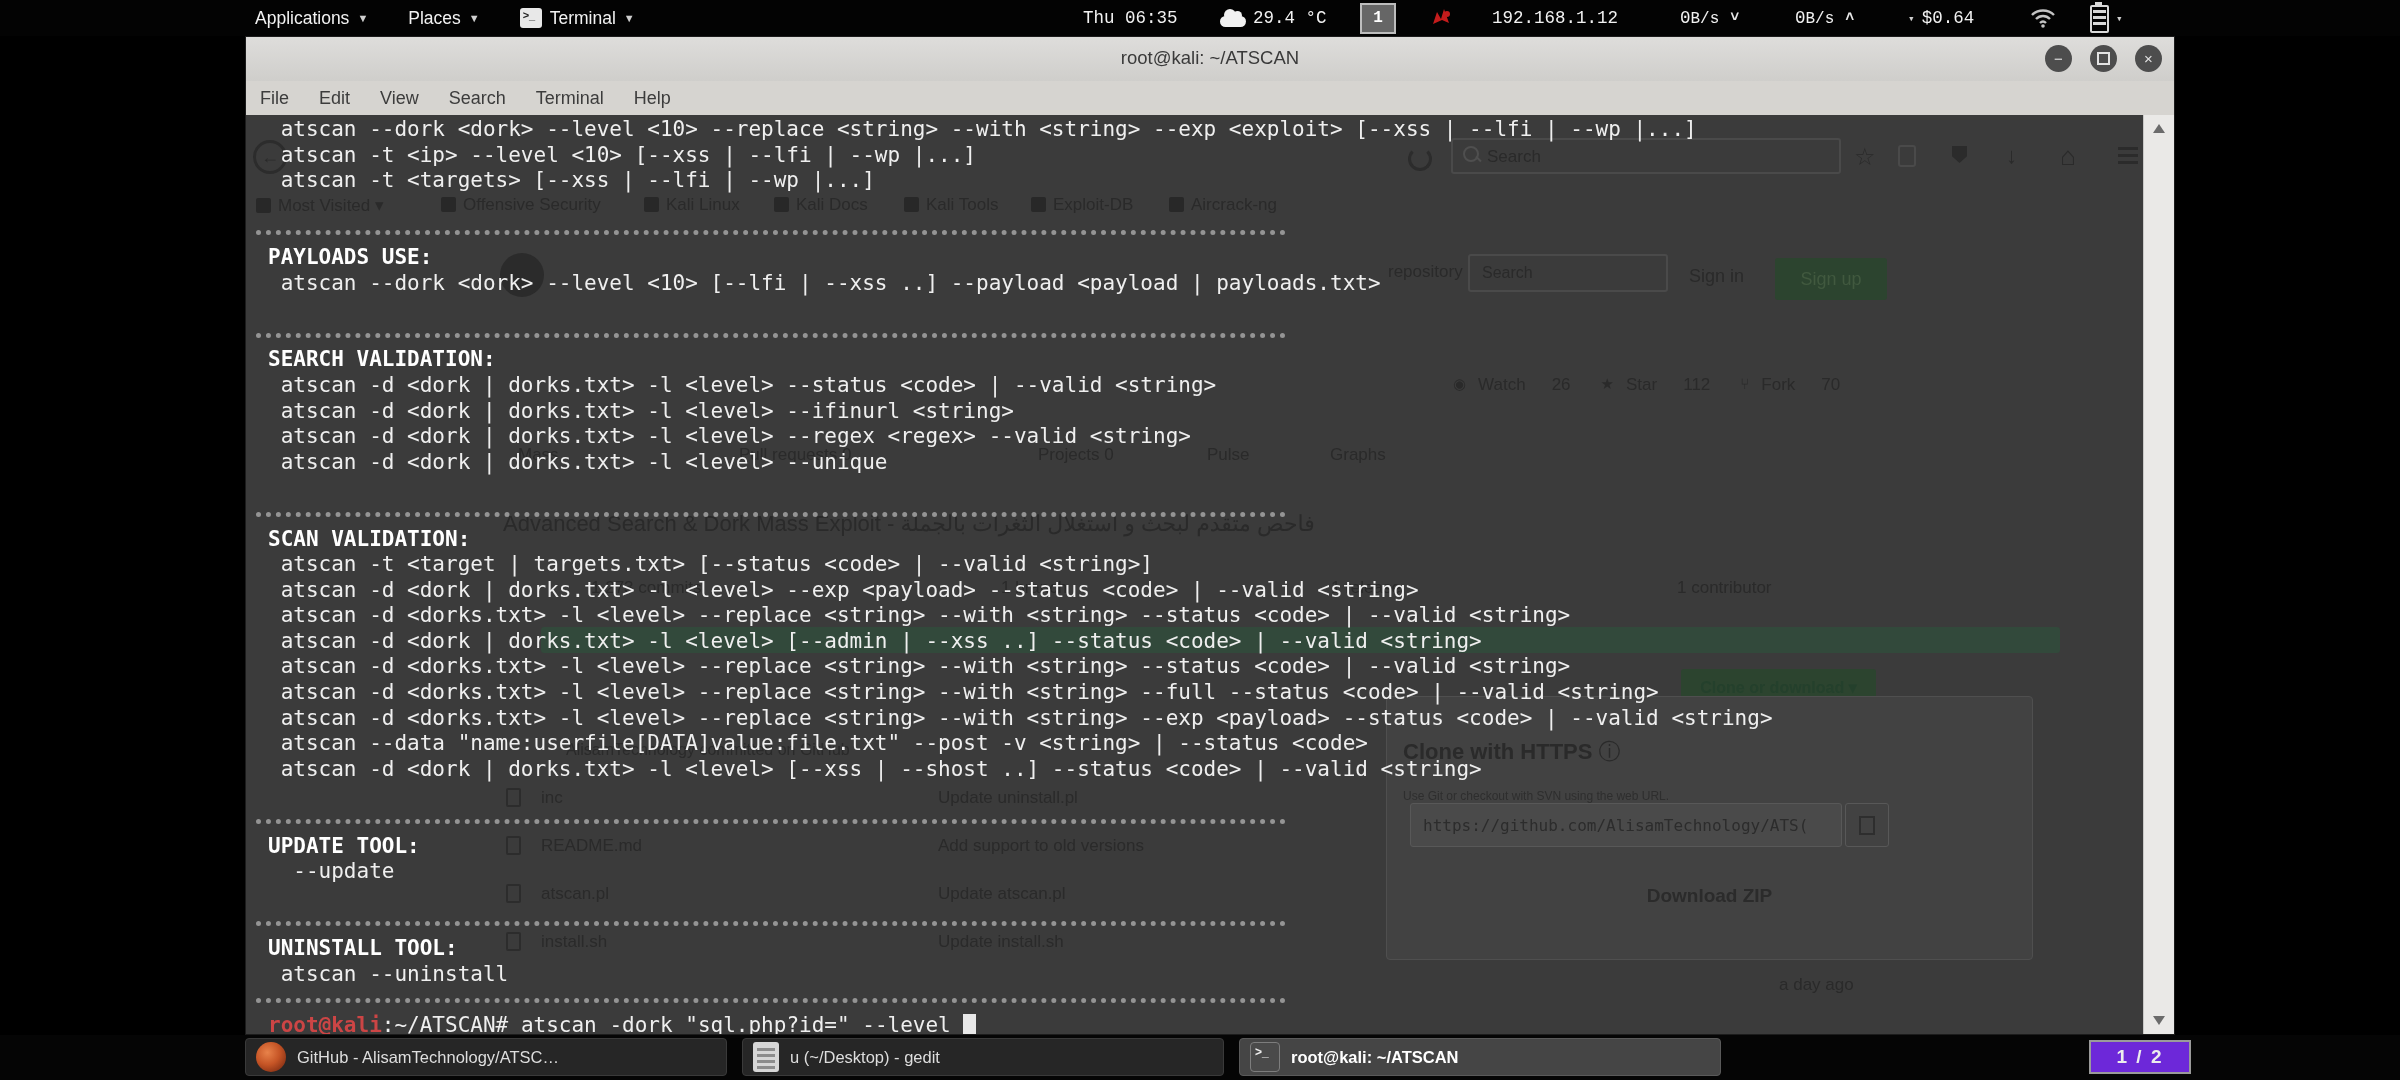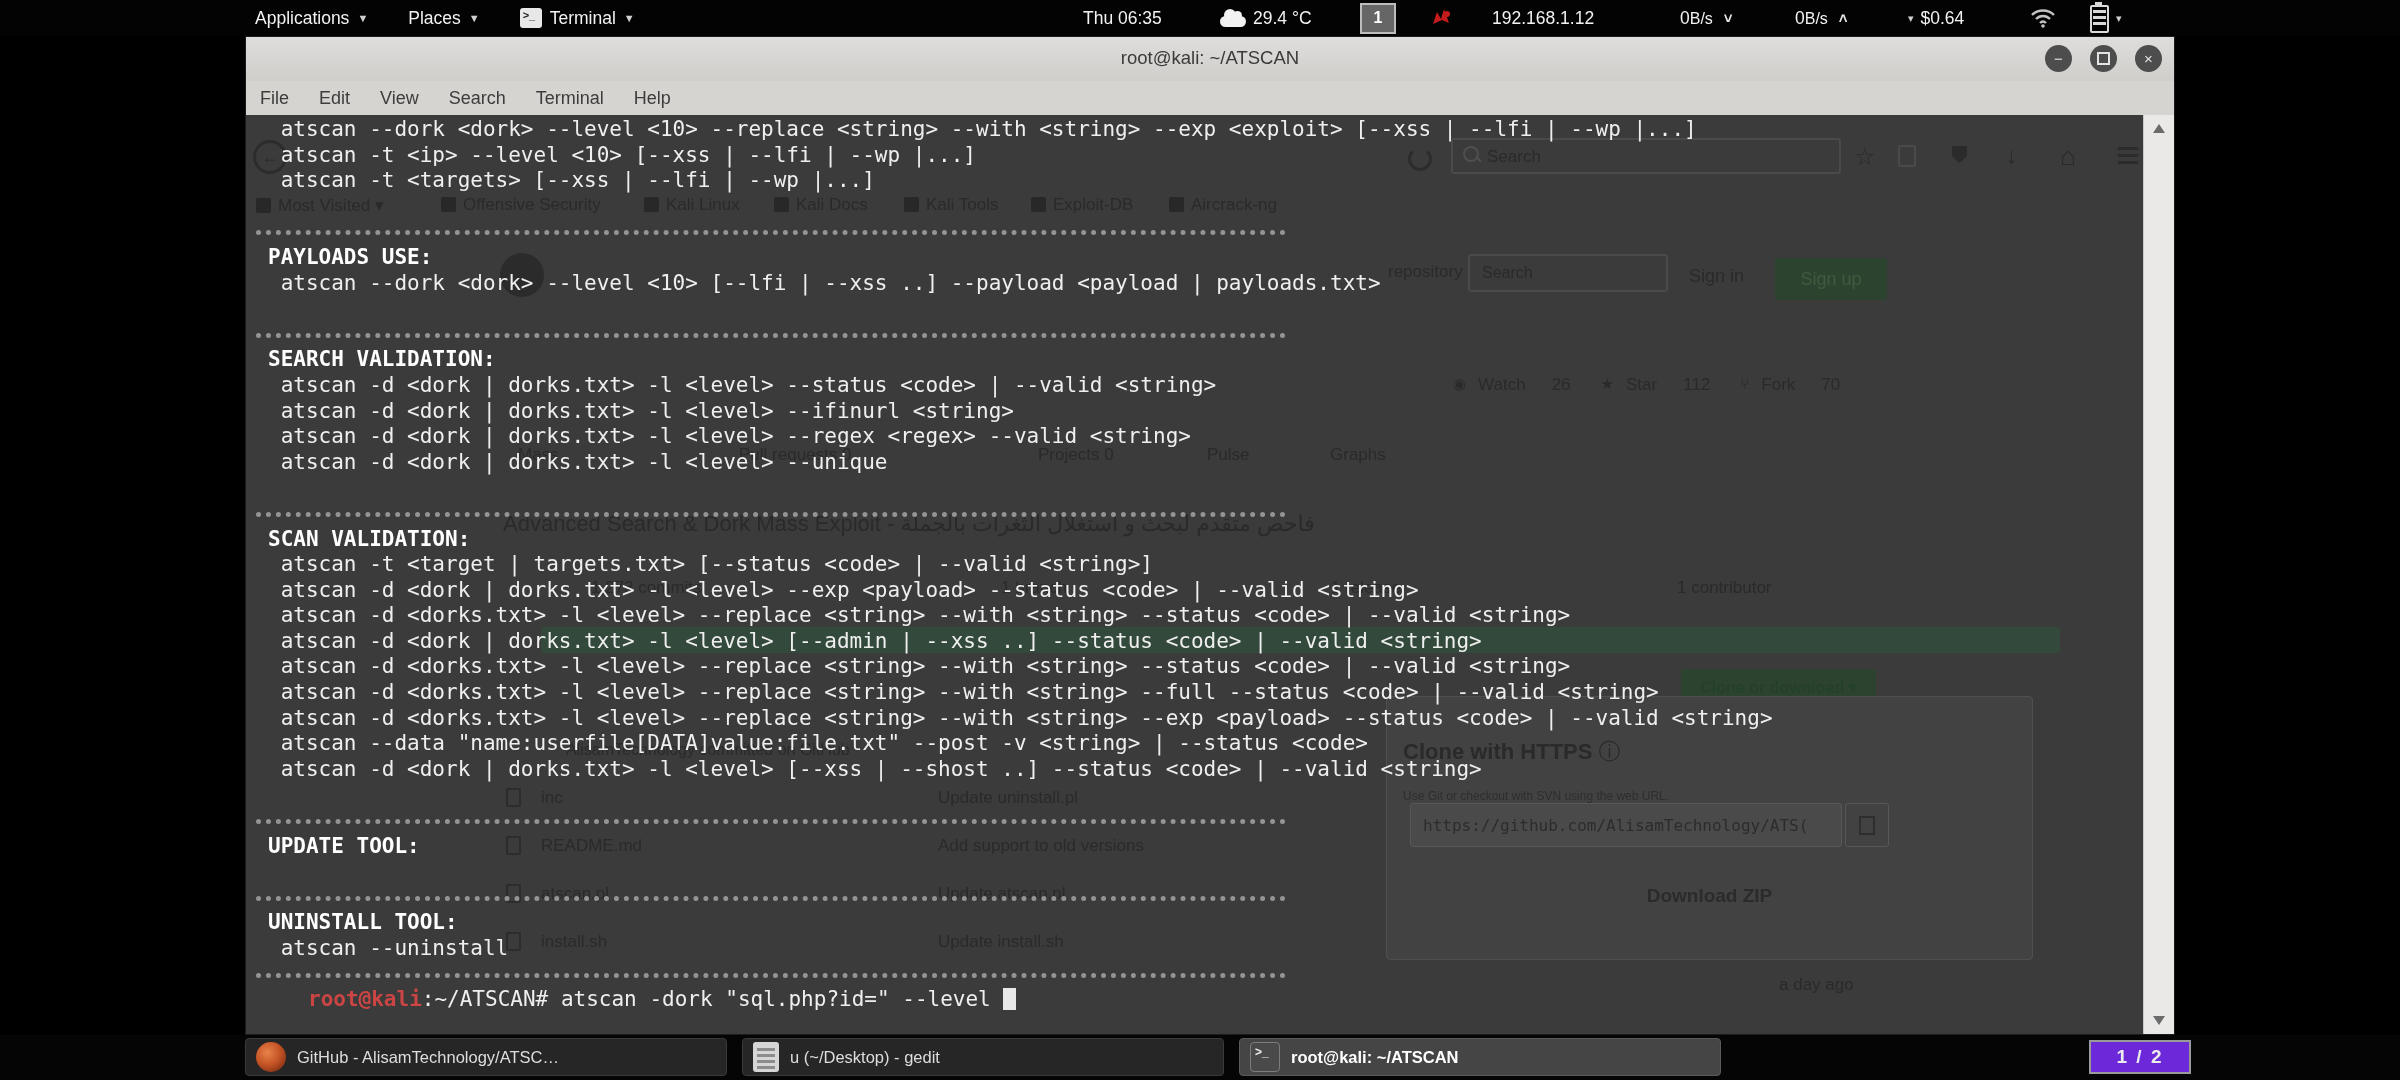--- a/index.html
+++ b/index.html
@@ -5,21 +5,21 @@
   html,body{margin:0;padding:0;background:#000;}
   .screen{position:relative;width:2400px;height:1080px;overflow:hidden;background:#000;
           font-family:"Liberation Sans",sans-serif;}
   
   .panel{position:absolute;left:0;top:0;width:2400px;height:36px;background:#030303;color:#f2f2f2;}
   .panel-left{position:absolute;left:255px;top:0;height:36px;display:flex;align-items:center;gap:40px;}
   .pmenu{display:flex;align-items:center;gap:8px;font-size:17.5px;color:#f2f2f2;cursor:default;}
   .caret{font-size:11px;color:#cfcfcf;}
   .term-ico{width:22px;height:20px;background:#e8e8e8;border-radius:3px;position:relative;display:inline-block;}
   .term-ico::before{content:">_";position:absolute;left:3px;top:1px;font-size:11px;font-weight:bold;color:#222;}
-  .pr-item{position:absolute;top:0;height:36px;display:flex;align-items:center;gap:7px;font-size:17.5px;color:#f2f2f2;}
+  .pr-item{position:absolute;top:0;height:36px;display:flex;align-items:center;gap:7px;font-size:17.5px;color:#f2f2f2;font-family:Liberation Mono, monospace;}
   .ws-box{width:32px;height:27px;border:2px solid #bdbdbd;background:#666;display:flex;align-items:center;justify-content:center;
           font-size:16px;font-weight:bold;color:#fff;}
   .cloud{position:relative;width:26px;height:11px;background:#f2f2f2;border-radius:8px;margin-top:6px;}
   .cloud::before{content:"";position:absolute;left:4px;top:-7px;width:12px;height:12px;background:#f2f2f2;border-radius:50%;}
   .cloud::after{content:"";position:absolute;left:13px;top:-5px;width:9px;height:9px;background:#f2f2f2;border-radius:50%;}
   .net-unit{font-size:16px;letter-spacing:0;}
   .net-arrow{font-size:15px;font-weight:bold;color:#e8e8e8;margin-left:4px;}
   .batt{position:relative;width:15px;height:24px;border:2px solid #d9d9d9;border-radius:2px;margin-top:2px;}
   .batt::before{content:"";position:absolute;left:3px;top:-5px;width:7px;height:3px;background:#d9d9d9;}
   .batt-bars{position:absolute;left:1px;right:1px;top:3px;}
@@ -61,21 +61,21 @@
   .burger div{width:20px;height:3px;background:#2b2b2b;margin-bottom:4px;}
   .mag{display:inline-block;width:12px;height:12px;border:2px solid #4f4f4f;border-radius:50%;position:relative;margin-right:8px;}
   .mag::after{content:"";position:absolute;left:10px;top:10px;width:7px;height:2px;background:#4f4f4f;transform:rotate(45deg);}
   .reload{position:absolute;width:18px;height:18px;border:3px solid #2c2c2c;border-radius:50%;border-top-color:transparent;}
   
   .term-text{position:absolute;left:0;top:0;right:30px;bottom:0;padding:2px 0 16px 22px;
              font-family:"DejaVu Sans Mono",monospace;font-size:21px;color:#efefef;}
   .t-line{height:25.6px;line-height:25.6px;white-space:pre;}
   .t-hdr{font-weight:bold;color:#fff;}
   .t-sep{height:0;border-top:5px dotted #949494;width:1030px;margin-left:-12px;position:relative;top:11px;}
-  .p-user{color:#cc4545;font-weight:bold;margin-left:40px;}
+  .p-user{color:#cc4545;font-weight:bold;}
   .p-path{color:#efefef;}
   .p-cursor{display:inline-block;width:13px;height:22px;background:#e8e8e8;vertical-align:-4px;}
   
   .scrollbar{position:absolute;right:0;top:0;bottom:0;width:30px;background:#eae9e7;border-left:1px solid #c9c8c6;}
   .sb-up{position:absolute;left:9px;top:9px;width:0;height:0;border-left:6px solid transparent;
          border-right:6px solid transparent;border-bottom:9px solid #6b6b6b;}
   .sb-dn{position:absolute;left:9px;bottom:9px;width:0;height:0;border-left:6px solid transparent;
          border-right:6px solid transparent;border-top:9px solid #6b6b6b;}
   
   .taskbar{position:absolute;left:0;top:1035px;width:2400px;height:45px;background:#050505;}
@@ -310,20 +310,21 @@
           <div class="t-line"> atscan -d &lt;dorks.txt&gt; -l &lt;level&gt; --replace &lt;string&gt; --with &lt;string&gt; --status &lt;code&gt; | --valid &lt;string&gt;</div>
           <div class="t-line"> atscan -d &lt;dork | dorks.txt&gt; -l &lt;level&gt; [--admin | --xss ..] --status &lt;code&gt; | --valid &lt;string&gt;</div>
           <div class="t-line"> atscan -d &lt;dorks.txt&gt; -l &lt;level&gt; --replace &lt;string&gt; --with &lt;string&gt; --status &lt;code&gt; | --valid &lt;string&gt;</div>
           <div class="t-line"> atscan -d &lt;dorks.txt&gt; -l &lt;level&gt; --replace &lt;string&gt; --with &lt;string&gt; --full --status &lt;code&gt; | --valid &lt;string&gt;</div>
           <div class="t-line"> atscan -d &lt;dorks.txt&gt; -l &lt;level&gt; --replace &lt;string&gt; --with &lt;string&gt; --exp &lt;payload&gt; --status &lt;code&gt; | --valid &lt;string&gt;</div>
           <div class="t-line"> atscan --data "name:userfile[DATA]value:file.txt" --post -v &lt;string&gt; | --status &lt;code&gt;</div>
           <div class="t-line"> atscan -d &lt;dork | dorks.txt&gt; -l &lt;level&gt; [--xss | --shost ..] --status &lt;code&gt; | --valid &lt;string&gt;</div>
           <div class="t-line">&nbsp;</div>
           <div class="t-line"><div class="t-sep"></div></div>
           <div class="t-line t-hdr">UPDATE TOOL:</div>
+          <div class="t-line">  --update</div>
           <div class="t-line">&nbsp;</div>
           <div class="t-line"><div class="t-sep"></div></div>
           <div class="t-line t-hdr">UNINSTALL TOOL:</div>
           <div class="t-line"> atscan --uninstall</div>
           <div class="t-line"><div class="t-sep"></div></div>
           <div class="t-line"><div class="p-user" style="display: inline;">root@kali</div><div class="p-path" style="display: inline;">:~/ATSCAN#</div><div style="display: inline;"> atscan -dork "sql.php?id=" --level </div><div class="p-cursor" style="display: inline-block;"></div></div>
         </div>
 
       <div class="scrollbar">
         <div class="sb-up"></div>

